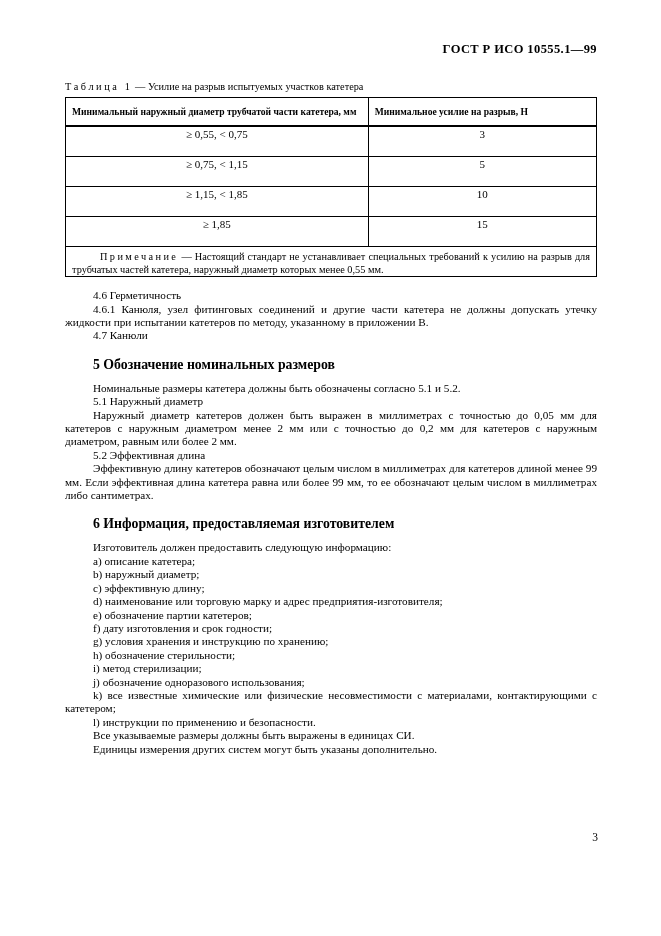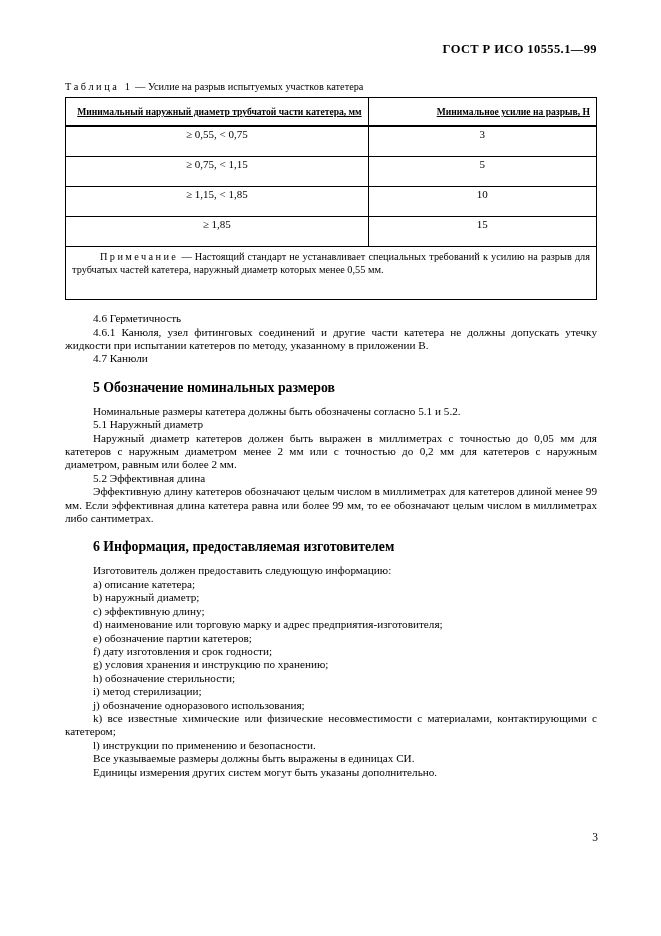--- a/index.html
+++ b/index.html
@@ -2,25 +2,25 @@
 <html><head>
 <meta charset="utf-8">
 <style>
   html,body{margin:0;padding:0;background:#ffffff;}
   body{width:661px;height:936px;position:relative;font-family:"Liberation Serif","DejaVu Serif",serif;color:#000;}
   .page{position:absolute;left:65px;top:0;width:532px;}
   .doc-header{margin-top:42px;text-align:right;font-weight:bold;font-size:12.5px;letter-spacing:0.4px;}
   .caption{margin:24px 0 5px 0;font-size:10.3px;}
   .caption .spaced{letter-spacing:2.6px;}
   table.gost{width:100%;border-collapse:collapse;border:1.6px solid #000;}
-  table.gost th{border-bottom:2.4px solid #000;font-size:9.6px;font-weight:600;padding:8px 6px;text-align:right;line-height:11px;text-decoration:underline;}
+  table.gost th{border-bottom:2.4px solid #000;font-size:9.6px;font-weight:600;padding:8px 6px;text-align:left;line-height:11px;}
   table.gost th.c1{border-right:1.2px solid #000;width:57%;}
   table.gost td{font-size:11px;text-align:center;padding:1px 4px 15px 4px;border-bottom:1.8px solid #000;line-height:13px;}
   table.gost td.c1{border-right:1.2px solid #000;}
-  table.gost td.note-cell{text-align:justify;border-bottom:none;padding:4px 6px 23px 6px;font-size:10.3px;line-height:12.6px;}
+  table.gost td.note-cell{text-align:justify;border-bottom:none;padding:4px 6px 0 6px;font-size:10.3px;line-height:12.6px;}
   .note-indent{display:block;text-indent:28px;}
   .spaced-note{letter-spacing:2.4px;}
   .body-text{margin-top:12px;}
   p.para{margin:0;font-size:11.2px;line-height:13.4px;text-align:justify;text-indent:28px;}
   p.subhead{margin:0;font-size:11.2px;line-height:13.4px;font-weight:normal;text-indent:28px;}
   h2.sect{margin:13px 0 9px 0;font-size:13.8px;line-height:17px;font-weight:bold;text-indent:28px;}
   .page-num{position:absolute;top:831px;right:63px;font-size:11.5px;}
 </style>
 </head>
 <body>

